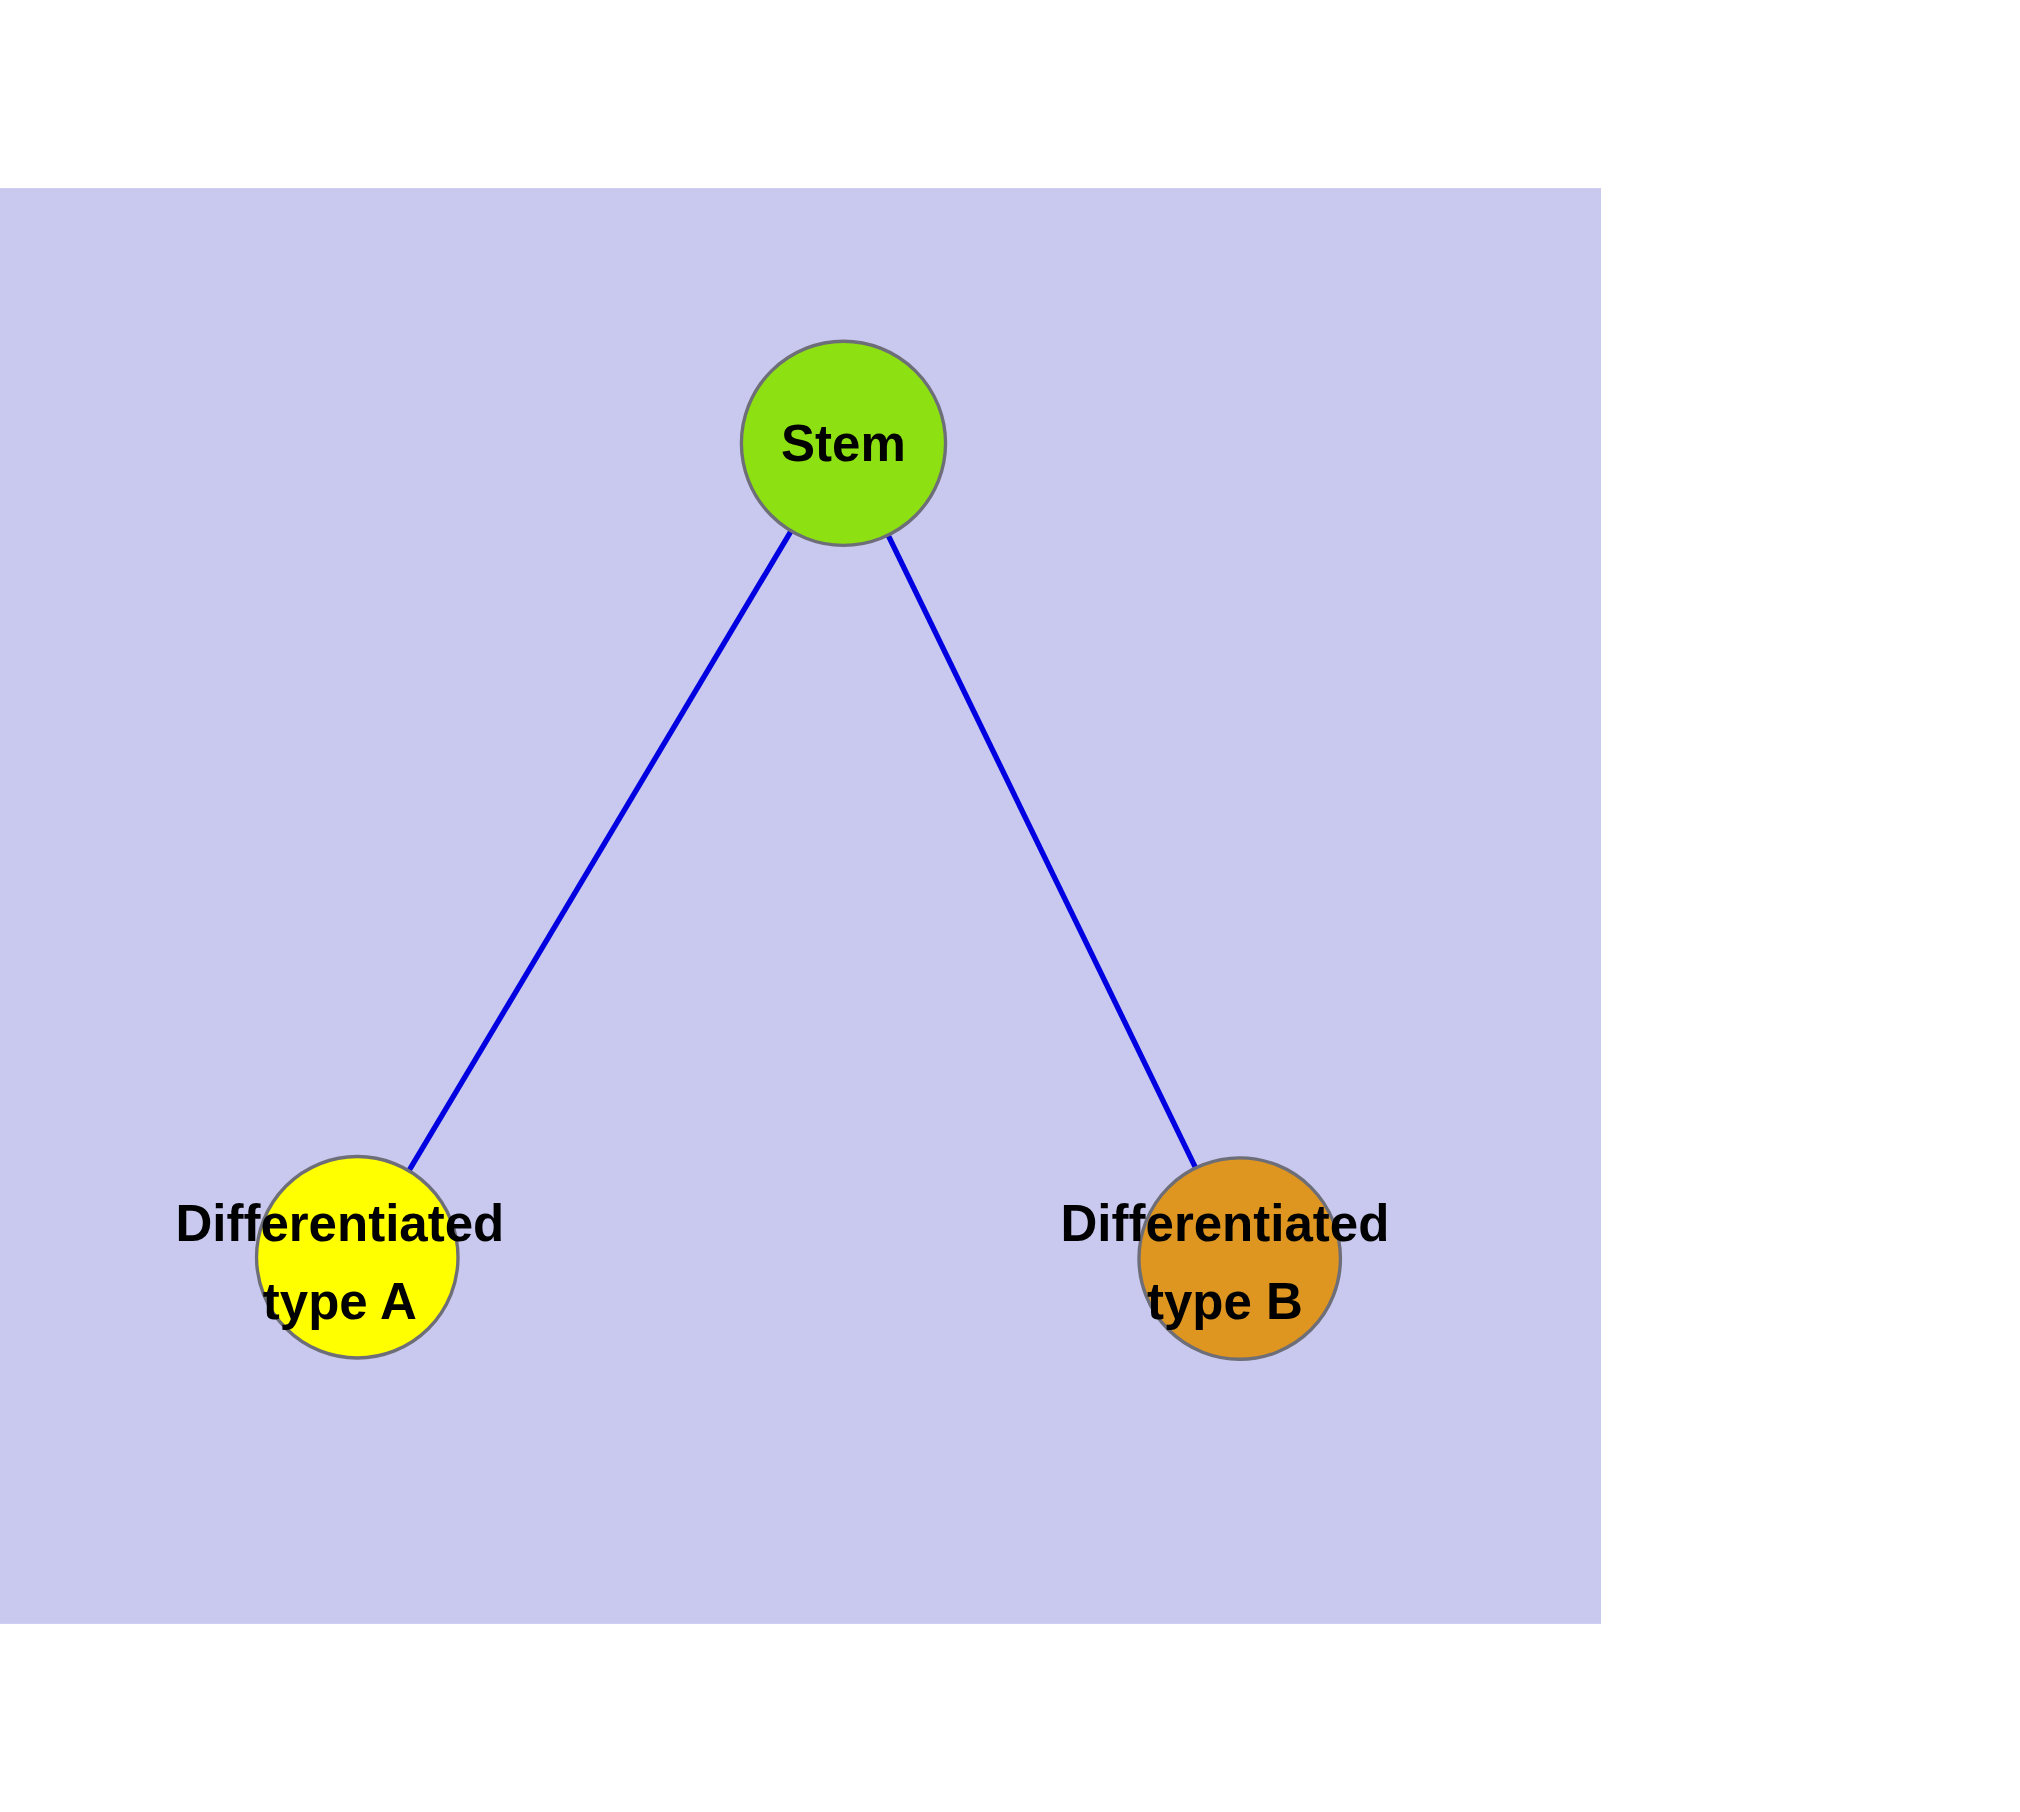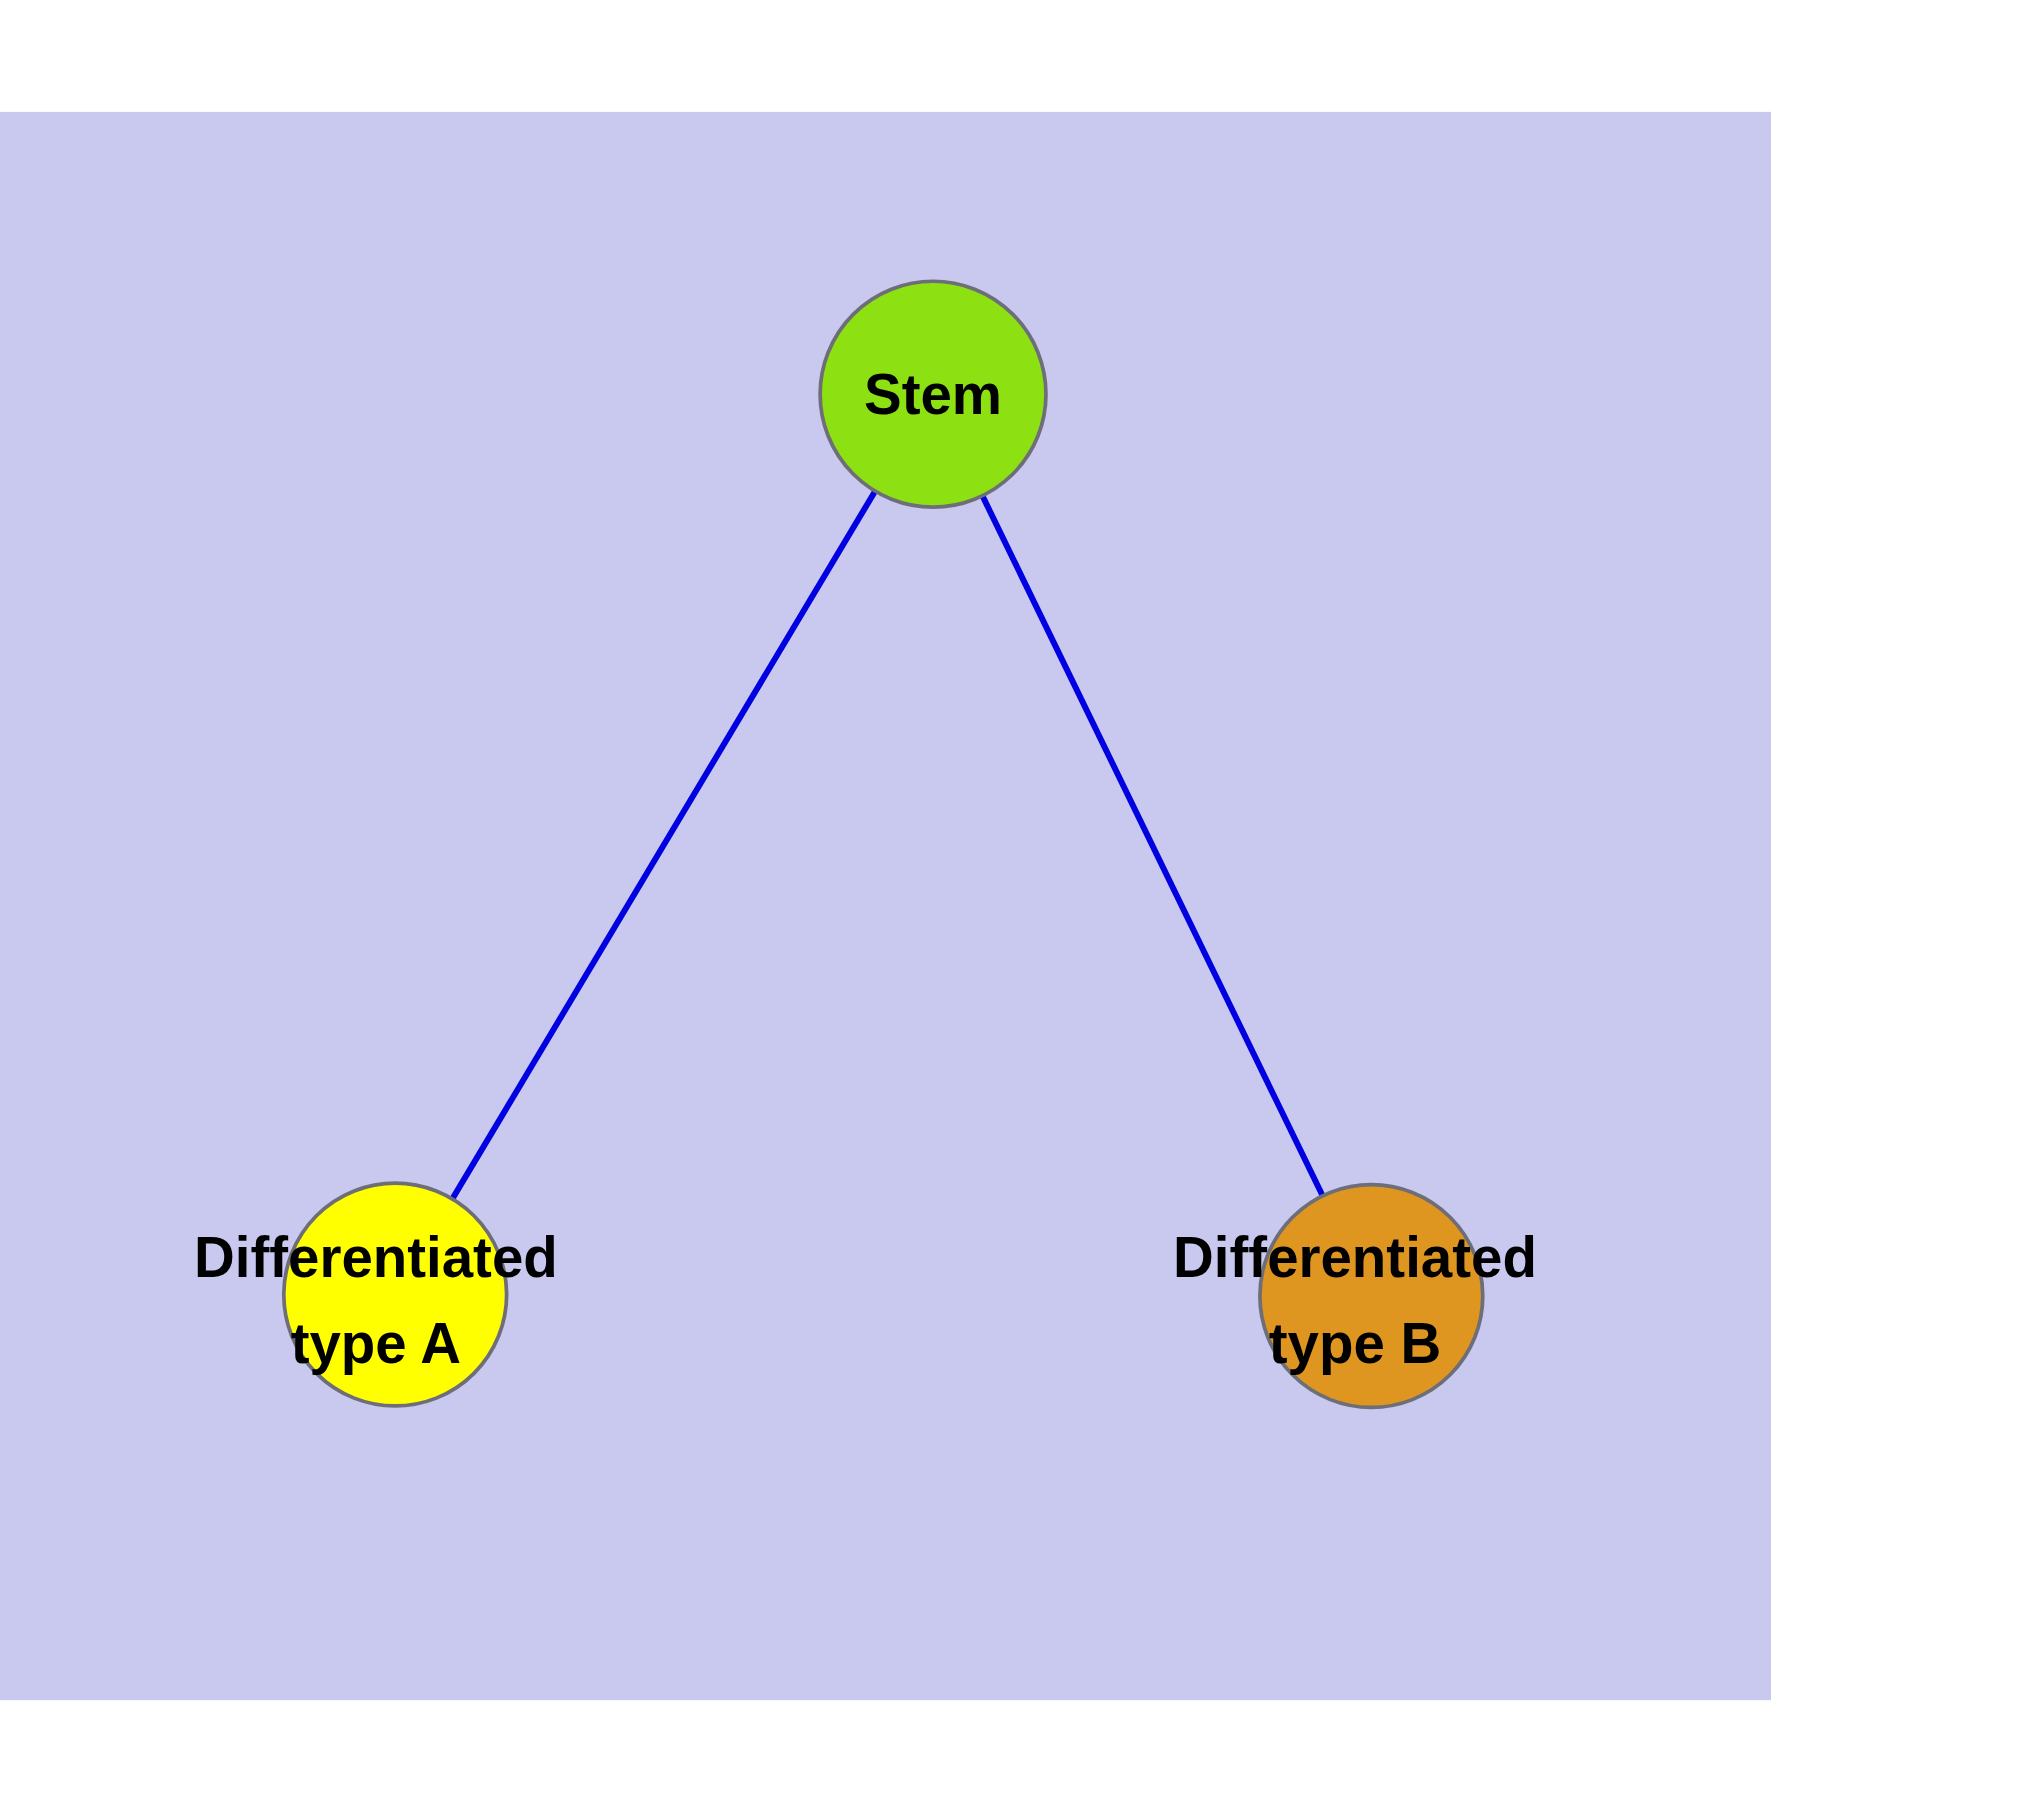--- a/index.html
+++ b/index.html
@@ -3,21 +3,21 @@
 <meta charset="utf-8">
 <style>
   html, body {
     margin: 0;
     padding: 0;
     background: #ffffff;
     font-family: "Liberation Sans", sans-serif;
   }
   .canvas-wrap {
     position: relative;
-    width: 1771px;
+    width: 1601px;
     height: 1812px;
     overflow: hidden;
   }
   svg.diagram {
     display: block;
     width: 100%;
     height: 100%;
   }
   .node-circle {
     stroke-linejoin: round;

